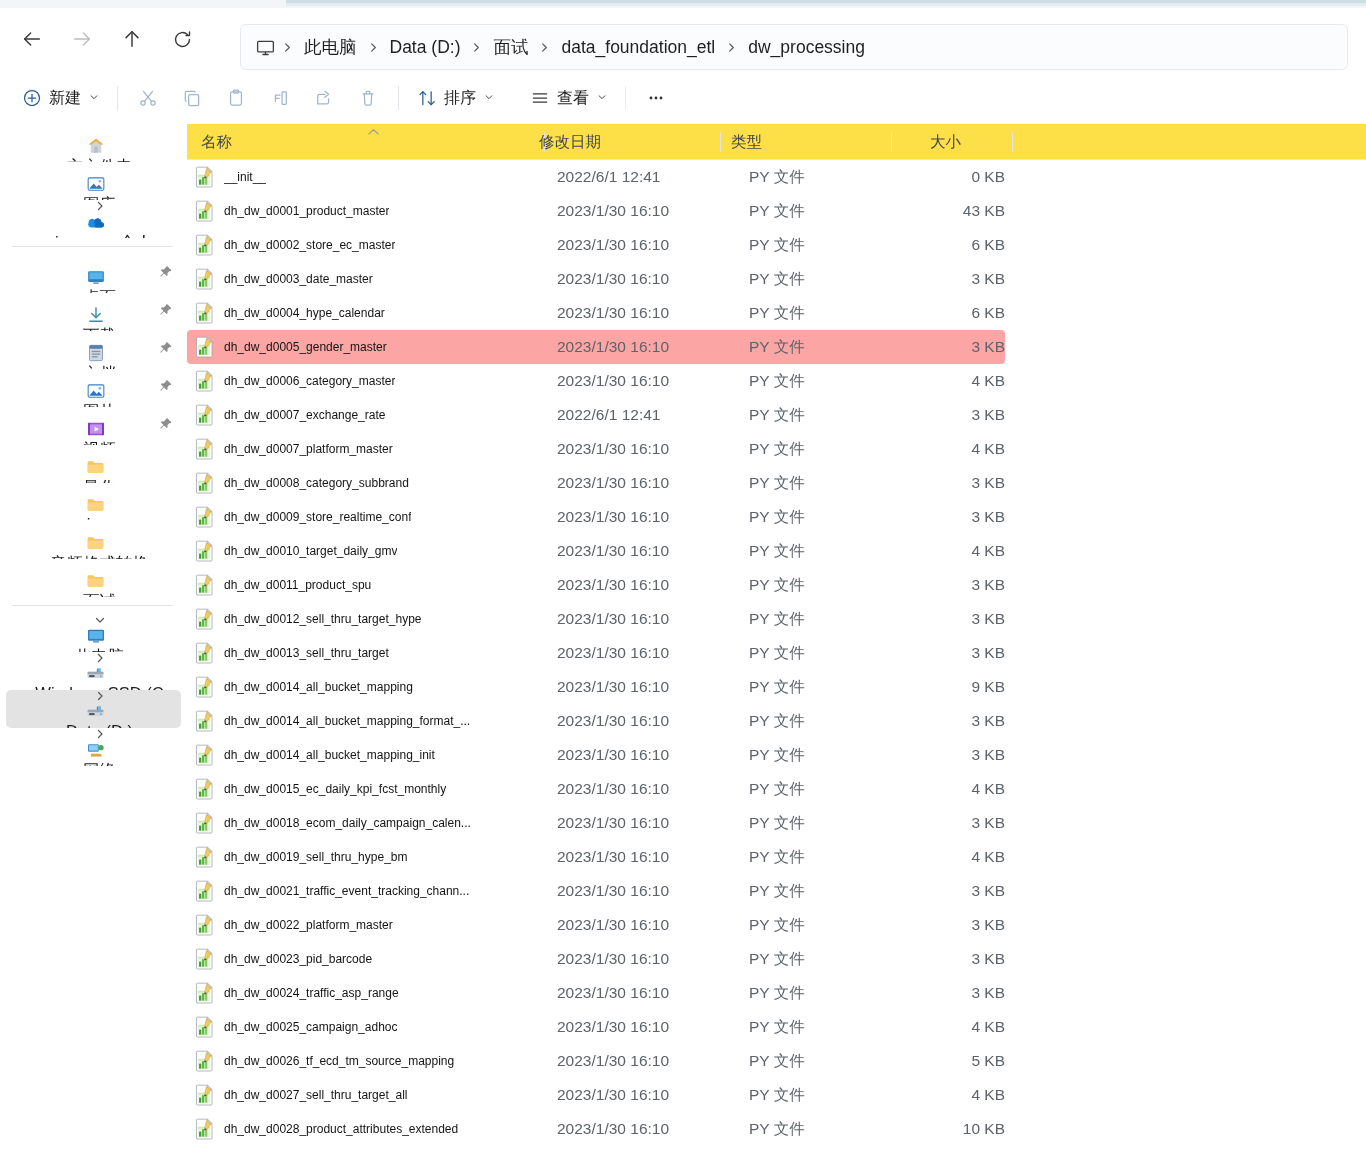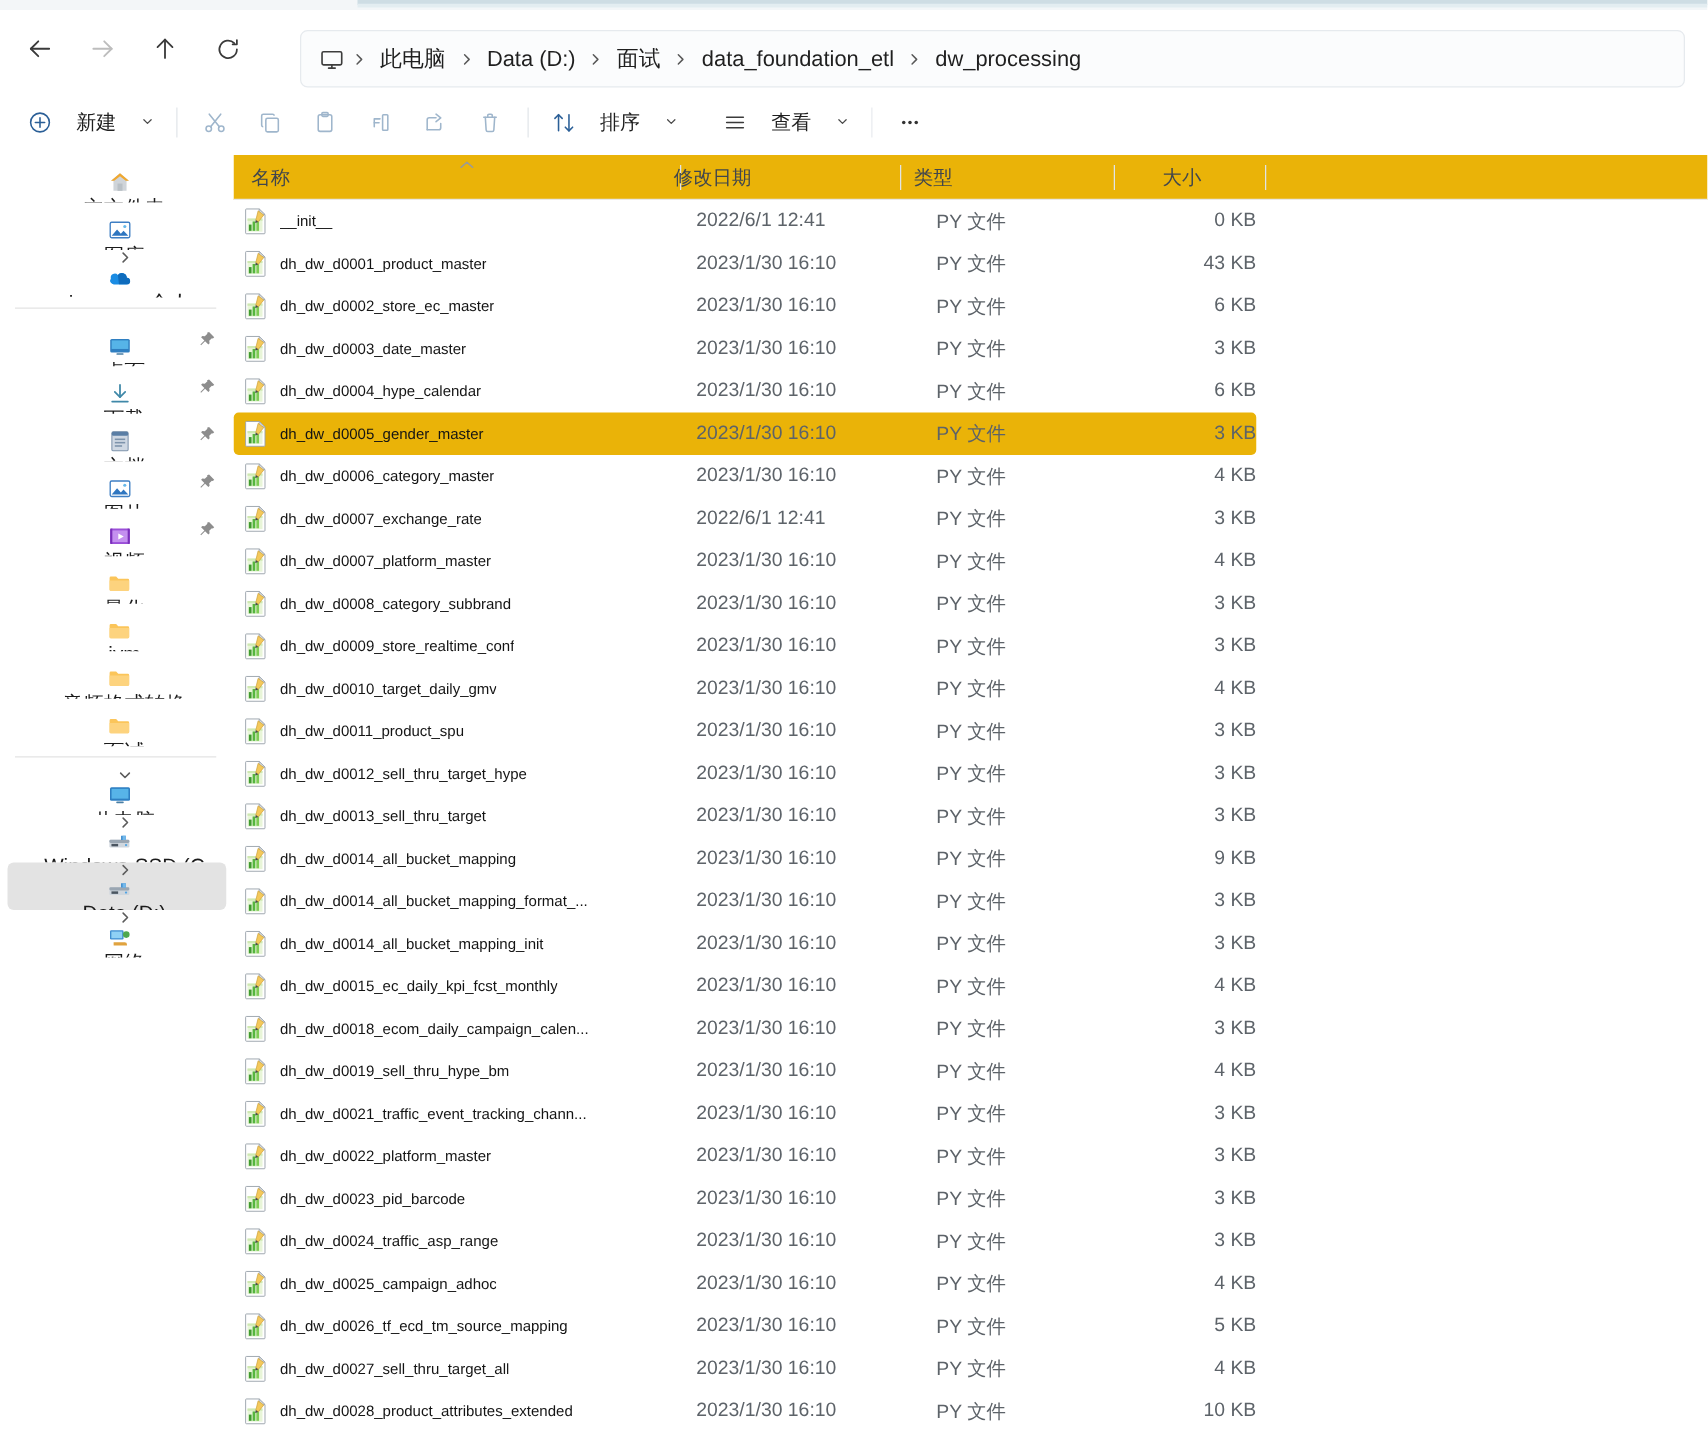--- a/index.html
+++ b/index.html
@@ -69,21 +69,21 @@
 
   
   .cmdbar {
     position: absolute; left: 0; top: 72px; width: 1366px; height: 52px;
     background: #ffffff;
     display: flex; align-items: center;
   }
   .cmd {
     height: 38px; display: flex; align-items: center;
     padding: 0 10px; border-radius: 5px; cursor: pointer;
-    color: #1f1f1f; font-size: 16px; gap: 19px;
+    color: #1f1f1f; font-size: 16px; gap: 7px;
   }
   .cmd.icononly { width: 44px; justify-content: center; padding: 0; }
   .cmd .glyph { display: flex; align-items: center; color: #2b5f97; }
   .cmd .glyph.gray { color: #9fb6cc; }
   .cmd .chev { color: #4a4a4a; font-size: 10px; margin-left: 1px; }
   .cmdsep { width: 1px; height: 24px; background: #e2e6ea; margin: 0 8px; }
 
   
   .sidebar {
     position: absolute; left: 0; top: 124px; width: 187px; height: 1030px;
@@ -123,21 +123,21 @@
   
   .listpane {
     position: absolute; left: 187px; top: 124px;
     width: 1179px; height: 1030px;
     background: #ffffff;
   }
   .colheader {
     position: relative;
     height: 36px; width: 1179px;
     border-bottom: 1px solid #e8e8e8;
-    background: #eab308;
+    background: #fde047;
   }
   .colh {
     position: absolute; top: 0; height: 36px;
     display: flex; align-items: center;
     font-size: 15.5px; color: #40464d;
     cursor: pointer; padding-left: 14px;
   }
   .colh .divider {
     position: absolute; right: 0; top: 8px; width: 1px; height: 20px;
     background: #e0e4e8;
@@ -147,21 +147,21 @@
     line-height: 1; user-select: none;
   }
   .rows { position: relative; width: 1179px; }
   .row {
     position: relative;
     height: 34px; width: 818px;
     display: flex; align-items: center;
     cursor: pointer;
     border-radius: 4px;
   }
-  .row.selected { background: #eab308; }
+  .row.selected { background: #fca5a5; }
   .cell-name {
     position: absolute; left: 8px; top: 0; height: 34px;
     display: flex; align-items: center; gap: 9px;
     width: 352px; overflow: hidden;
   }
   .fname {
     font-size: 12px; color: #141414; white-space: nowrap;
     overflow: hidden; text-overflow: ellipsis;
   }
   .cell-date {

